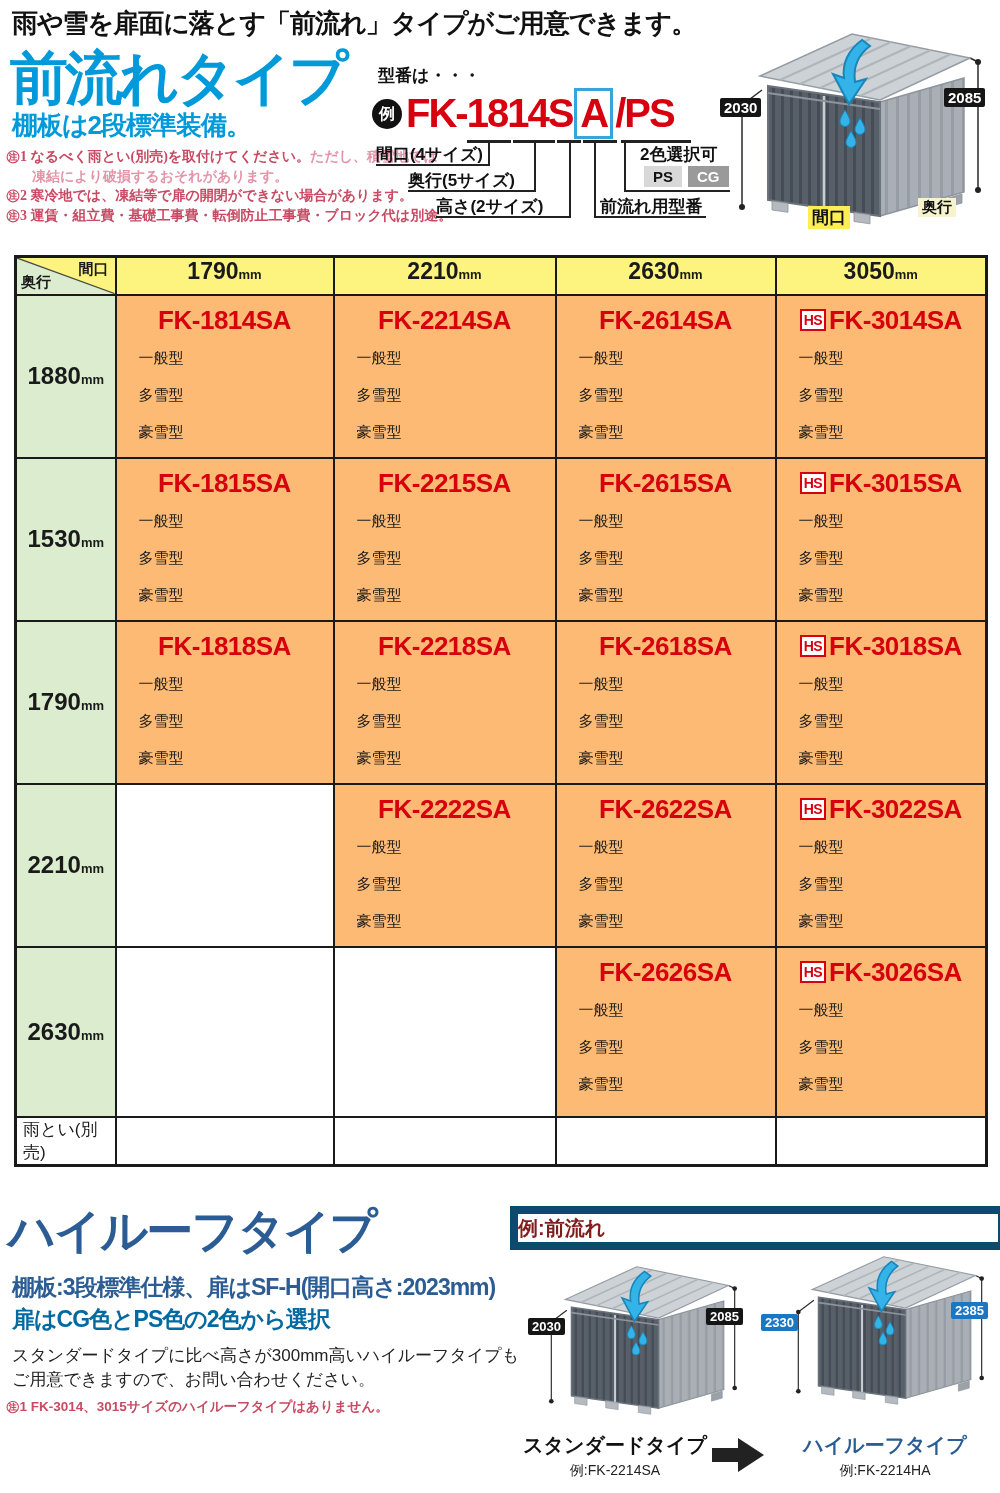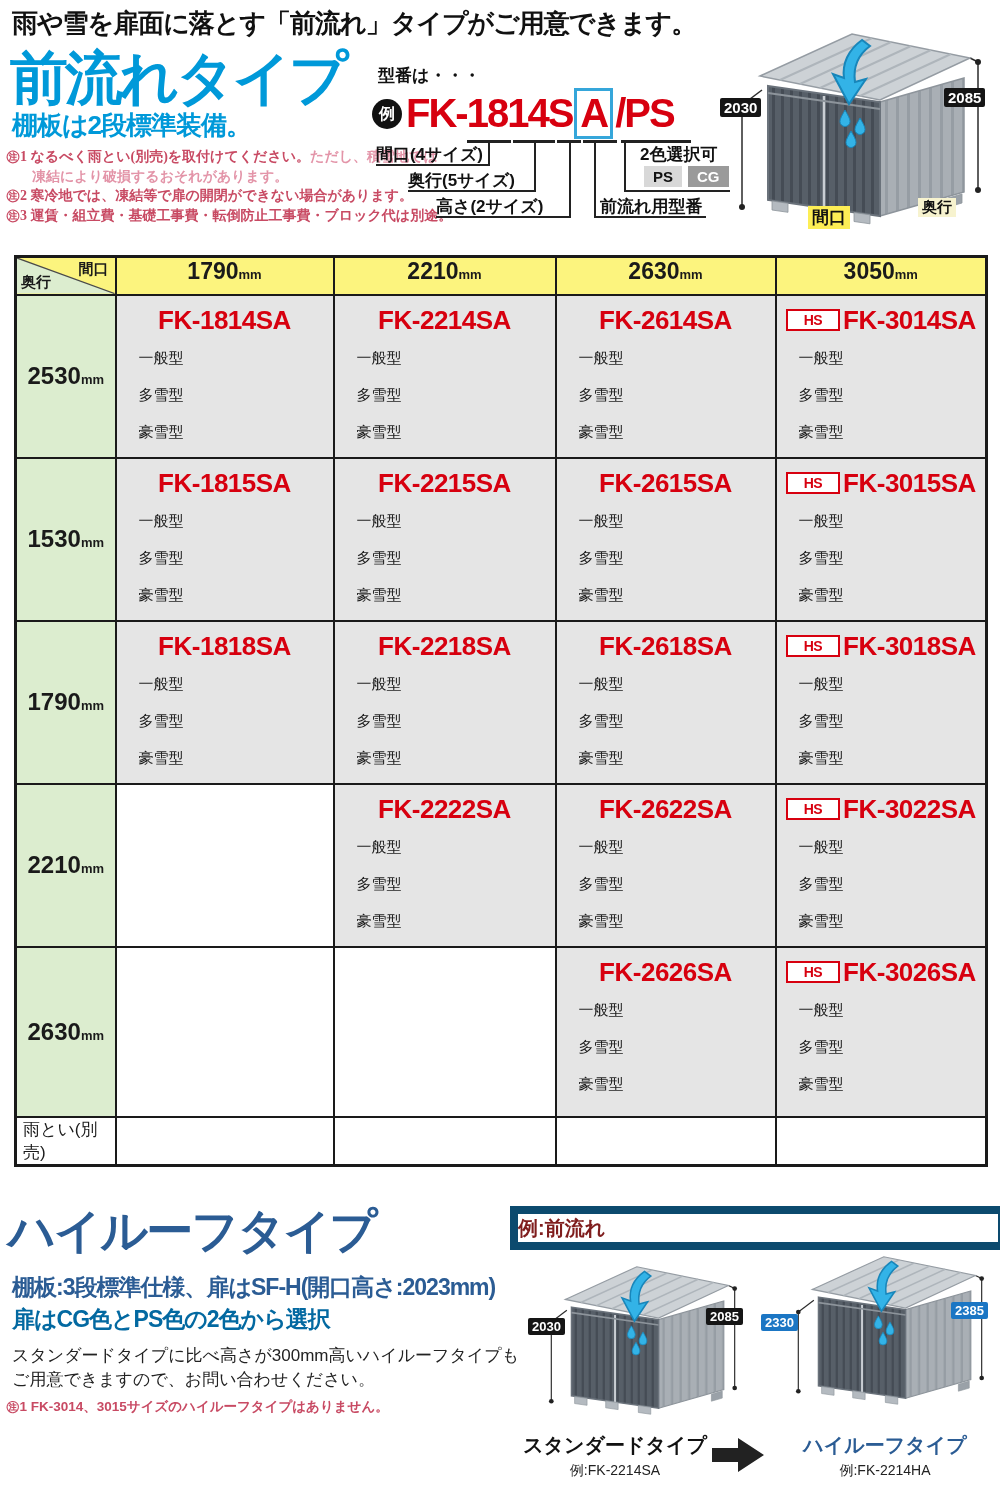--- a/index.html
+++ b/index.html
@@ -53,26 +53,26 @@
   .r-yellow td{background:#fcf47e;text-align:center;vertical-align:middle;}
   .c-width{font-size:23px;font-weight:bold;}
   .unit{font-size:13px;font-weight:bold;}
   .c-corner{position:relative;background:#fcf47e !important;overflow:hidden;}
   .c-corner .tri{position:absolute;inset:0;background:#dcedcf;clip-path:polygon(0 0,0 100%,100% 100%);}
   .c-corner svg{position:absolute;inset:0;width:100%;height:100%;display:block;}
   .c-corner .ctop{position:absolute;top:2px;right:6px;font-size:15px;font-weight:bold;}
   .c-corner .cside{position:absolute;bottom:2px;left:4px;font-size:15px;font-weight:bold;}
   .c-depth{background:#dcedcf;text-align:center;vertical-align:middle !important;
            font-size:24px;font-weight:bold;}
-  .c-model{background:#e5e5e5;}
+  .c-model{background:#fdba74;}
   .c-empty{background:#fff;}
   .model{margin-top:9px;text-align:center;font-size:26px;font-weight:bold;color:#d7000f;
          letter-spacing:-0.5px;white-space:nowrap;}
   .hs{display:inline-block;border:2px solid #d7000f;color:#d7000f;background:#fff;font-size:14px;
-      font-weight:bold;line-height:1;padding:2px 16px;margin-right:3px;vertical-align:4px;}
+      font-weight:bold;line-height:1;padding:2px 2px;margin-right:3px;vertical-align:4px;}
   .variant{font-size:15px;color:#1a1a1a;margin:18px 0 0 22px;}
   .model + .variant{margin-top:13px;}
   .c-gutter{background:#fff;font-size:17px;padding:0 0 0 6px !important;vertical-align:middle !important;}
 
   
   #hr-title{left:8px;top:1200px;font-size:47px;font-weight:900;letter-spacing:-2px;color:#2b5c94;}
   #hr-spec1{left:12px;top:1272px;font-size:23px;font-weight:bold;color:#2b5c94;letter-spacing:-1px;}
   #hr-spec2{left:12px;top:1304px;font-size:23px;font-weight:bold;color:#0369a1;letter-spacing:-1px;}
   #hr-body{left:12px;top:1344px;font-size:17px;color:#222;line-height:24px;}
   #hr-notes{left:6px;top:1398px;font-size:13.5px;font-weight:bold;color:#c84a63;line-height:18px;}
@@ -218,21 +218,21 @@
           </svg>
       <span class="ctop">間口</span>
       <span class="cside">奥行</span>
     </td>
         <td class="c-width"><span>1790</span><span class="unit">mm</span></td>
         <td class="c-width"><span>2210</span><span class="unit">mm</span></td>
         <td class="c-width"><span>2630</span><span class="unit">mm</span></td>
         <td class="c-width"><span>3050</span><span class="unit">mm</span></td>
       </tr>
       <tr style="height:163px">
-      <td class="c-depth"><span>2530</span><span class="unit">mm</span></td>
+      <td class="c-depth"><span>1880</span><span class="unit">mm</span></td>
         <td class="c-model">
           <div class="model"><span>FK-1814SA</span></div>
           <div class="variant">一般型</div>
           <div class="variant">多雪型</div>
           <div class="variant">豪雪型</div>
         </td>
         <td class="c-model">
           <div class="model"><span>FK-2214SA</span></div>
           <div class="variant">一般型</div>
           <div class="variant">多雪型</div>

